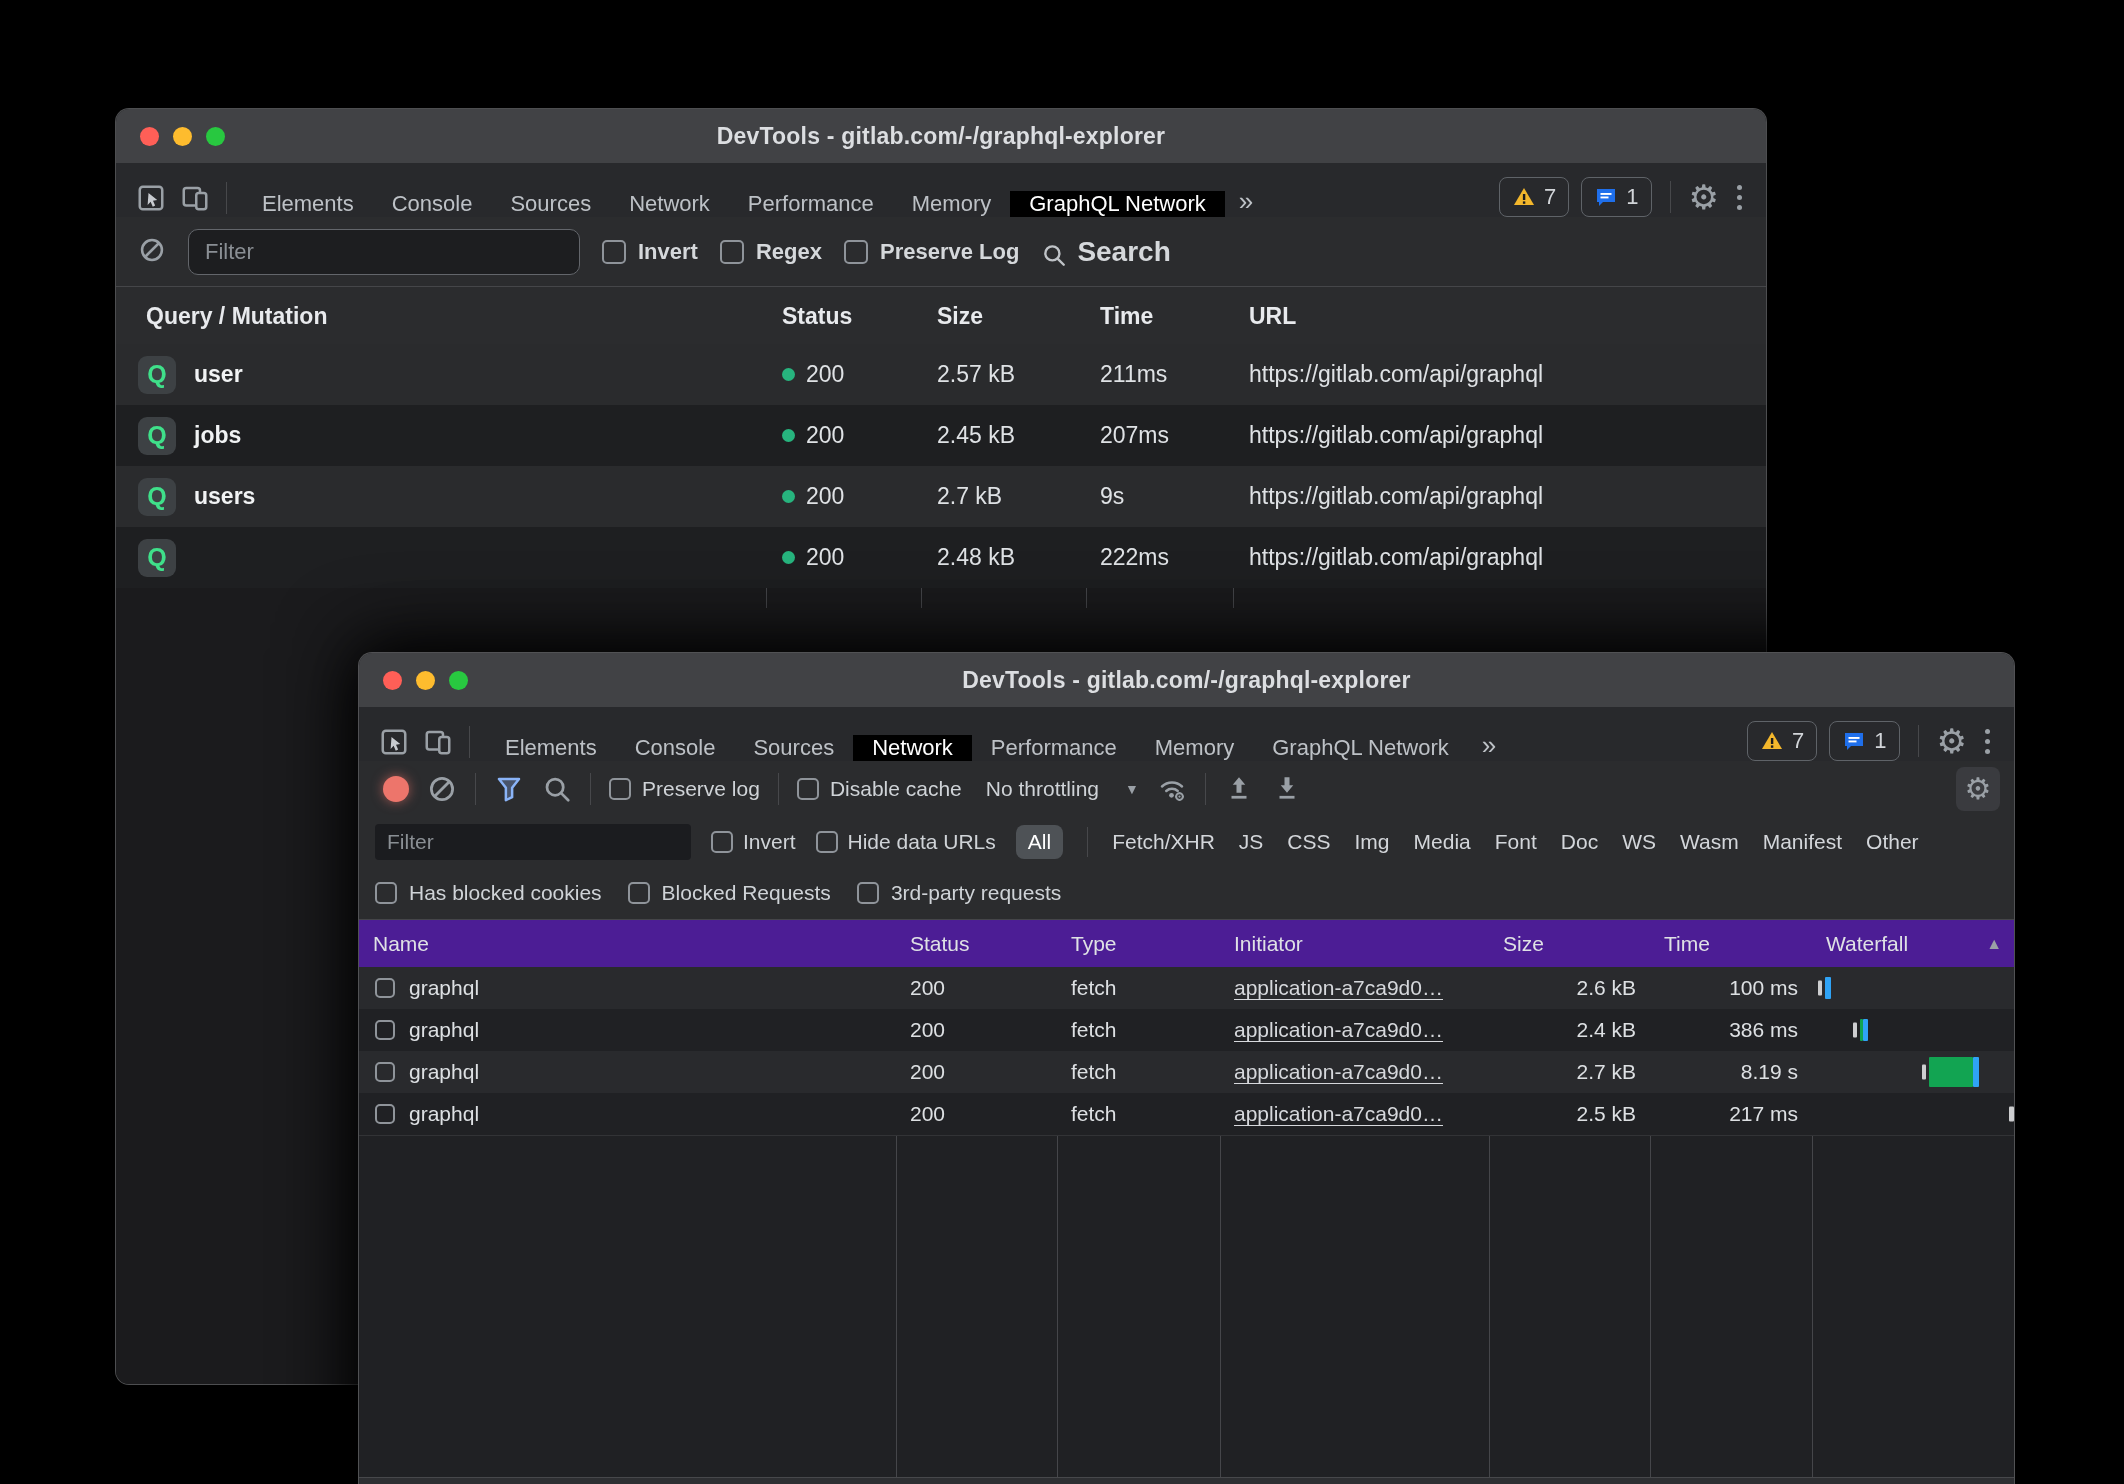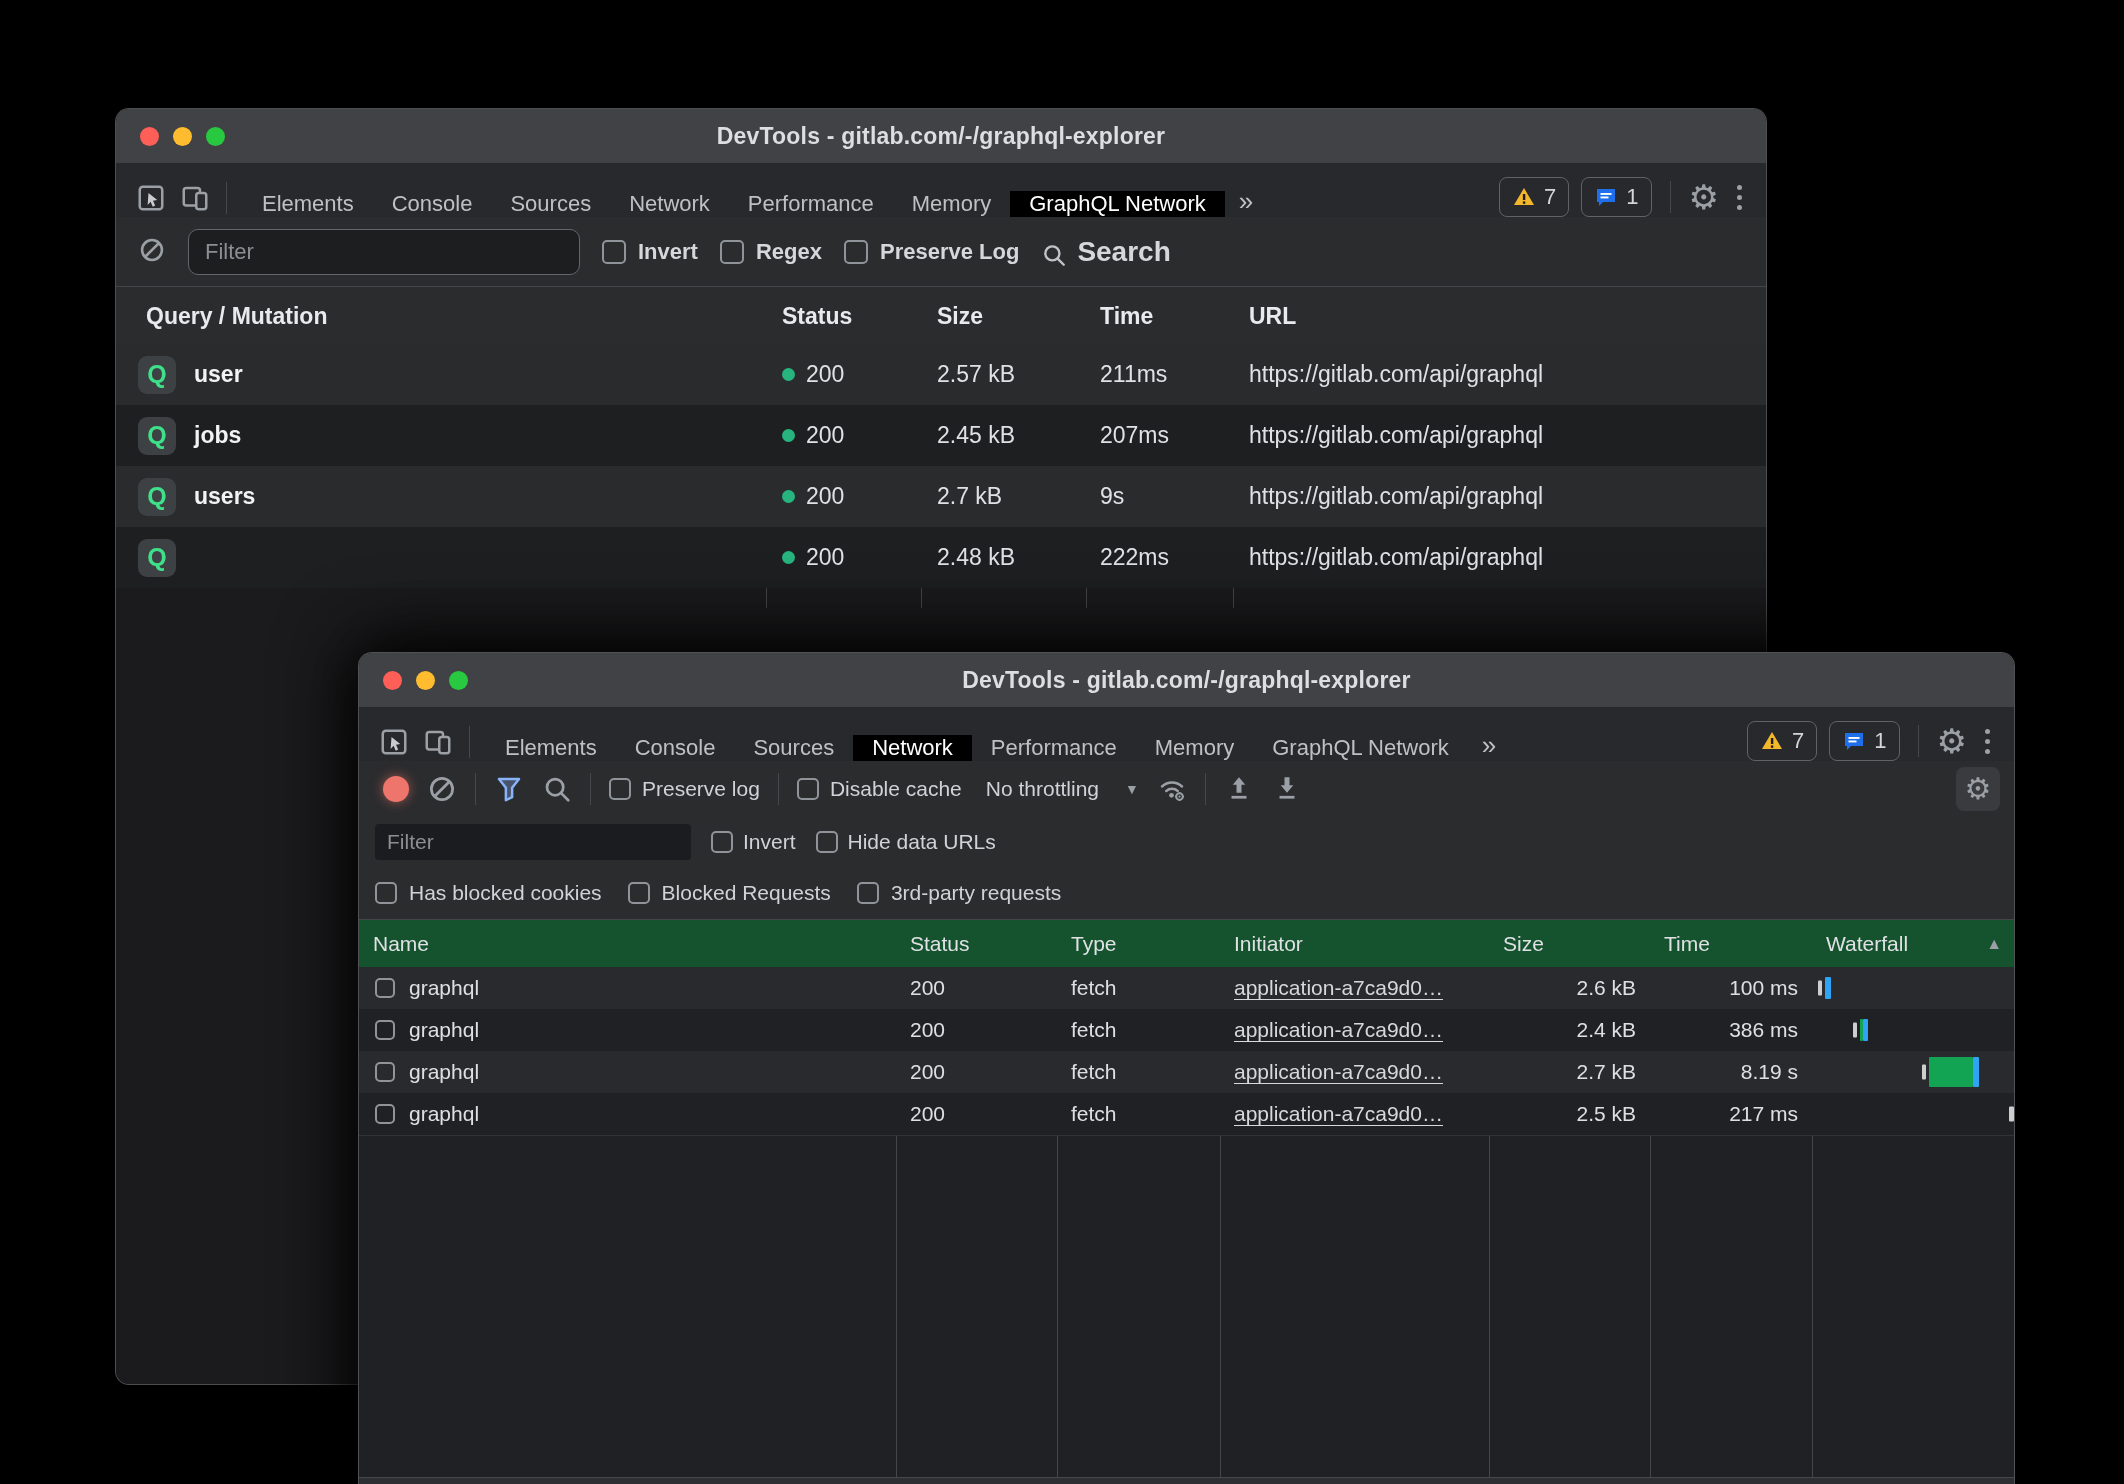--- a/index.html
+++ b/index.html
@@ -96,21 +96,21 @@
   .chip{font-size:21px;color:#d3d6da;white-space:nowrap;}
   .chip.selected{background:#4e5256;color:#fff;border-radius:8px;padding:5px 12px;}
   .chip-sep{width:1px;height:30px;background:#47484b;}
 
   .fw-optionsrow{position:absolute;left:0;right:0;top:214px;height:52px;background:#2b2c2e;
     display:flex;align-items:center;gap:26px;padding-left:16px;}
   .fw-optionsrow .cb-group{font-weight:normal;font-size:21px;color:#cfd3d7;}
   .fw-optionsrow .cb{width:22px;height:22px;}
 
   .fw-table{position:absolute;left:0;right:0;top:266px;bottom:6px;background:#202124;}
-  .fw-header{position:absolute;left:0;right:0;top:0;height:48px;background:#14532d;
+  .fw-header{position:absolute;left:0;right:0;top:0;height:48px;background:#4c1d95;
     border-top:1px solid #454649;border-bottom:1px solid #3f4043;padding-left:12px;}
   .fw-header .hcell{position:absolute;top:0;height:48px;display:flex;align-items:center;
     font-size:21px;color:#dfe1e5;}
   .sort-arrow{position:absolute;right:12px;top:0;height:48px;display:flex;align-items:center;
     font-size:16px;color:#9aa0a6;}
   .fw-row{position:absolute;left:0;right:0;height:42px;}
   .fw-row.odd{background:#292a2d;}
   .fw-row.even{background:#202124;}
   .fw-cell{position:absolute;top:0;height:42px;display:flex;align-items:center;font-size:21px;color:#dde0e3;}
   .fw-cell.num{justify-content:flex-end;}
@@ -418,20 +418,35 @@
   <div class="fw-chipsrow">
     <input class="fw-filter-input" placeholder="Filter" style="">
     <label class="chip-cb">
       <span class="cb"></span>
       <span>Invert</span>
     </label>
     <label class="chip-cb">
       <span class="cb"></span>
       <span>Hide data URLs</span>
     </label>
+    <div class="chips">
+      <span class="chip selected">All</span>
+      <span class="chip-sep"></span>
+      <span class="chip">Fetch/XHR</span>
+      <span class="chip">JS</span>
+      <span class="chip">CSS</span>
+      <span class="chip">Img</span>
+      <span class="chip">Media</span>
+      <span class="chip">Font</span>
+      <span class="chip">Doc</span>
+      <span class="chip">WS</span>
+      <span class="chip">Wasm</span>
+      <span class="chip">Manifest</span>
+      <span class="chip">Other</span>
+    </div>
   </div>
 
   <div class="fw-optionsrow">
     <label class="cb-group">
       <span class="cb"></span>
       <span>Has blocked cookies</span>
     </label>
     <label class="cb-group">
       <span class="cb"></span>
       <span>Blocked Requests</span>

